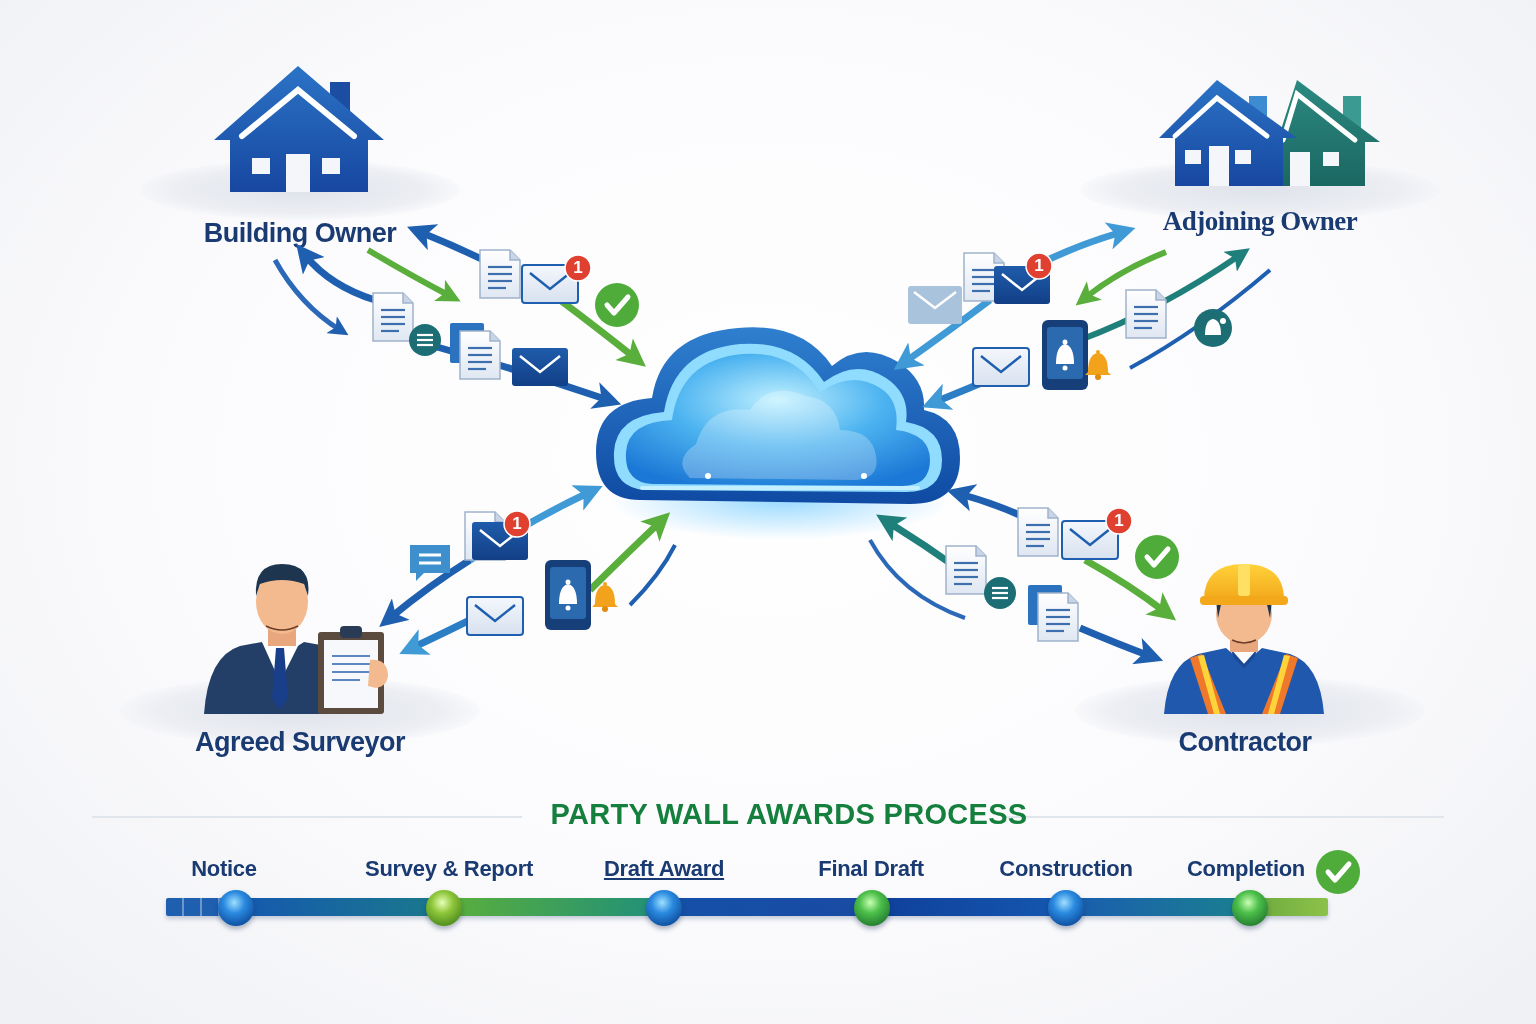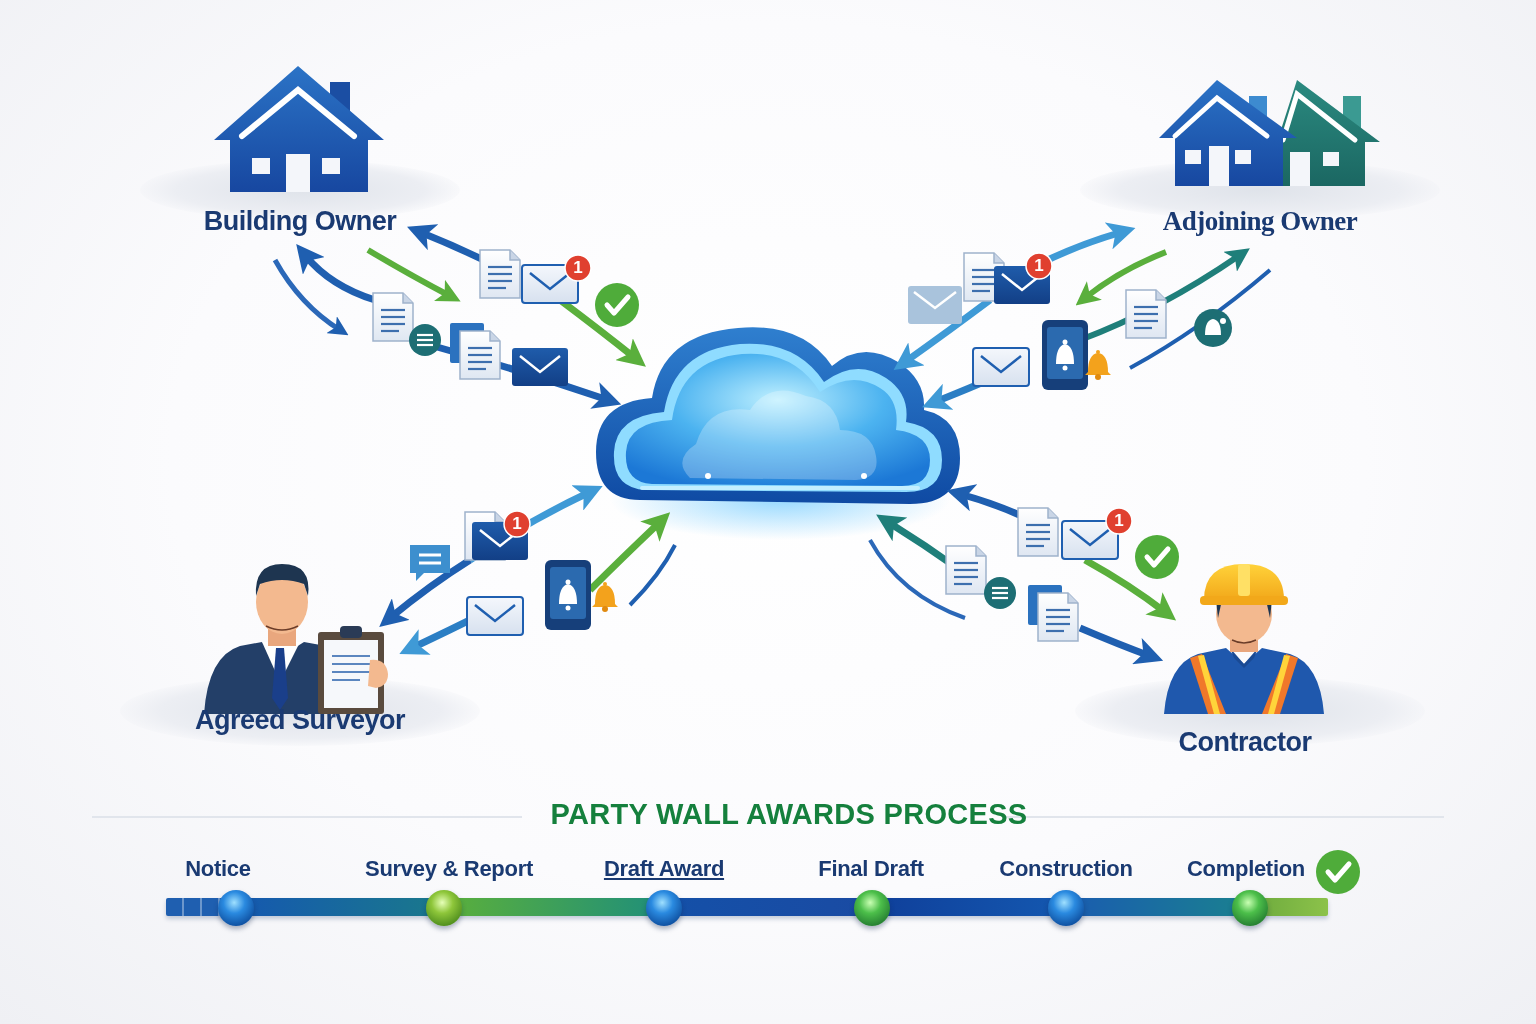--- a/index.html
+++ b/index.html
@@ -167,21 +167,21 @@
 <div class="shadow-ellipse" style="left:1075px;top:676px;width:350px;height:70px;"></div>
 
 <svg class="abs" style="left:212px;top:66px;" width="172" height="128" viewBox="0 0 172 128">
   <rect x="118" y="16" width="20" height="40" fill="#1b4ea3"></rect>
   <path d="M86,0 L172,74 H156 V126 H18 V74 H2 Z" fill="url(#gBlue)"></path>
   <path d="M30,70 L86,24 L142,70" fill="none" stroke="#ffffff" stroke-width="6" stroke-linecap="round"></path>
   <rect x="40" y="92" width="18" height="16" fill="#f4f6fa"></rect>
   <rect x="110" y="92" width="18" height="16" fill="#f4f6fa"></rect>
   <rect x="74" y="88" width="24" height="38" fill="#f4f6fa"></rect>
 </svg>
-<div class="actor-label" style="left:160px;top:206px;width:280px;">Building Owner</div>
+<div class="actor-label" style="left:160px;top:218px;width:280px;">Building Owner</div>
 
 <svg class="abs" style="left:1155px;top:80px;" width="230" height="108" viewBox="0 0 230 108">
   <rect x="188" y="16" width="18" height="34" fill="#3b9a92"></rect>
   <path d="M142,0 L225,62 H210 V106 H122 V62 Z" fill="url(#gTeal)"></path>
   <path d="M128,60 L142,14 L200,60" fill="none" stroke="#fff" stroke-width="5" stroke-linecap="round"></path>
   <rect x="168" y="72" width="16" height="14" fill="#f4f6fa"></rect>
   <rect x="135" y="72" width="20" height="34" fill="#f4f6fa"></rect>
   <rect x="94" y="16" width="18" height="36" fill="#3d8bd0"></rect>
   <path d="M62,0 L142,58 H128 V106 H20 V58 H4 Z" fill="url(#gBlue)"></path>
   <path d="M20,56 L62,18 L112,56" fill="none" stroke="#fff" stroke-width="5" stroke-linecap="round"></path>
@@ -203,21 +203,21 @@
   <rect x="124" y="80" width="54" height="68" fill="#f6f8fb"></rect>
   <rect x="140" y="66" width="22" height="12" rx="4" fill="#2a3b56"></rect>
   <g stroke="#5b86bf" stroke-width="2">
       <line x1="132" y1="96" x2="170" y2="96"></line>
       <line x1="132" y1="104" x2="170" y2="104"></line>
       <line x1="132" y1="112" x2="170" y2="112"></line>
       <line x1="132" y1="120" x2="160" y2="120"></line>
     </g>
   <path d="M170,100 Q186,98 188,114 Q188,126 176,128 L168,126 Z" fill="#f3b98f"></path>
 </svg>
-<div class="actor-label" style="left:160px;top:705px;width:280px;">Agreed Surveyor</div>
+<div class="actor-label" style="left:160px;top:727px;width:280px;">Agreed Surveyor</div>
 
 <svg class="abs" style="left:1160px;top:560px;" width="170" height="156" viewBox="0 0 170 156">
   <path d="M4,154 Q8,104 38,94 L66,88 L84,104 L102,88 L130,94 Q160,104 164,154 Z" fill="#1f58ad"></path>
   <path d="M30,98 L48,154 H66 L42,94 Z" fill="#f0782a"></path>
   <path d="M38,96 L54,154 H60 L44,95 Z" fill="#ffd43a"></path>
   <path d="M138,98 L120,154 H102 L126,94 Z" fill="#f0782a"></path>
   <path d="M130,96 L114,154 H108 L124,95 Z" fill="#ffd43a"></path>
   <path d="M70,88 L84,104 L98,88 L94,98 L84,108 L74,98 Z" fill="#1a4a94"></path>
   <rect x="70" y="66" width="28" height="26" fill="#e9a77e"></rect>
   <ellipse cx="84" cy="54" rx="28" ry="30" fill="#f3b98f"></ellipse>
@@ -304,21 +304,21 @@
 
 <div class="abs" style="left:570px;top:258px;width:16px;text-align:center;color:#fff;font-weight:bold;font-size:17px;">1</div>
 <div class="abs" style="left:1031px;top:256px;width:16px;text-align:center;color:#fff;font-weight:bold;font-size:17px;">1</div>
 <div class="abs" style="left:509px;top:514px;width:16px;text-align:center;color:#fff;font-weight:bold;font-size:17px;">1</div>
 <div class="abs" style="left:1111px;top:511px;width:16px;text-align:center;color:#fff;font-weight:bold;font-size:17px;">1</div>
 
 <div class="title-line" style="left:92px;width:430px;"></div>
 <div class="title-line" style="left:1006px;width:438px;"></div>
 <div class="process-title">PARTY WALL AWARDS PROCESS</div>
 
-<div class="step-label" style="left:218px;">Notice</div>
+<div class="step-label" style="left:224px;">Notice</div>
 <div class="step-label" style="left:449px;">Survey &amp; Report</div>
 <div class="step-label" style="left:664px;text-decoration:underline;">Draft Award</div>
 <div class="step-label" style="left:871px;">Final Draft</div>
 <div class="step-label" style="left:1066px;">Construction</div>
 <div class="step-label" style="left:1246px;">Completion</div>
 
 <svg class="abs" style="left:1316px;top:850px;" width="44" height="44" viewBox="-22 -22 44 44">
   <use href="#checkBadge"></use>
 </svg>
 

